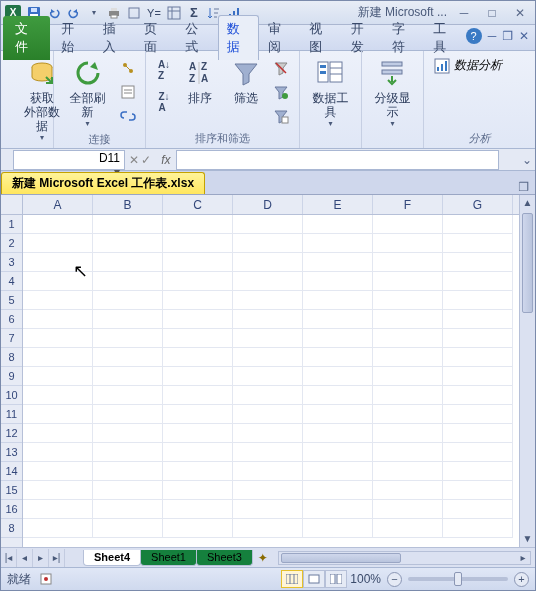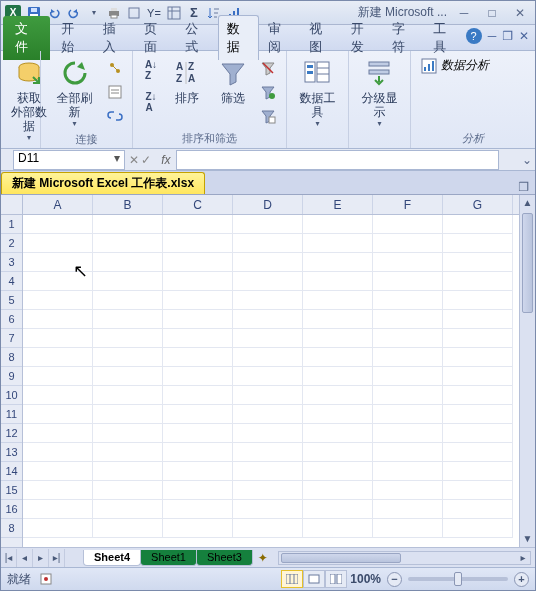--- a/index.html
+++ b/index.html
@@ -11,39 +11,39 @@
 .qat { display: flex; gap: 2px; align-items: center; }
 .qat-btn { width: 18px; height: 18px; display: flex; align-items: center; justify-content: center; border-radius: 2px; }
 .titlebar .spacer { flex: 1; text-align: right; padding-right: 6px; color: #4a5a7a; font-size: 12px; white-space: nowrap; overflow: hidden; }
 .win-btns { display: flex; gap: 6px; }
 .win-btn { width: 22px; height: 14px; display: flex; align-items: center; justify-content: center; color: #5a6a8a; }
 
 
 .ribbon-tabs { height: 26px; background: linear-gradient(#e0e7f6,#d0daf0); display: flex; align-items: center; padding-left: 2px; border-bottom: 1px solid #a9b7d3; }
 .file-tab { background: linear-gradient(#3f9b3f,#2a802a); color: #fff; padding: 4px 12px; font-size: 13px; border-radius: 3px 3px 0 0; margin-right: 2px; margin-bottom: -1px; }
 .rtab { padding: 4px 8px; font-size: 13px; color: #3a4a6a; border: 1px solid transparent; border-bottom: none; }
-.rtab.active { background: #e9eef8; border-color: #a9b7d3; border-radius: 3px 3px 0 0; color: #000000; }
+.rtab.active { background: #e9eef8; border-color: #a9b7d3; border-radius: 3px 3px 0 0; color: #1d4ed8; }
 .ribbon-tabs .right { margin-left: auto; display: flex; gap: 6px; align-items: center; padding-right: 6px; padding-bottom: 4px; color: #4a659c; }
 
 
 .ribbon { background: linear-gradient(#edf1fa,#e0e7f6); border-bottom: 1px solid #a9b7d3; height: 98px; display: flex; }
 .rgroup { border-right: 1px solid #c6cfe3; padding: 4px 6px 2px 6px; display: flex; flex-direction: column; }
 .rgroup .body { flex: 1; display: flex; align-items: flex-start; gap: 2px; }
 .rgroup .label { text-align: center; font-size: 11px; color: #5a6a8a; padding-top: 2px; }
 .bigbtn { display: flex; flex-direction: column; align-items: center; justify-content: center; padding: 2px 4px; border-radius: 3px; min-width: 44px; }
 .bigbtn .icn { width: 32px; height: 32px; display: flex; align-items: center; justify-content: center; }
 .bigbtn .lbl { font-size: 12px; color: #2a3a5a; text-align: center; line-height: 14px; margin-top: 2px; }
 .smallcol { display: flex; flex-direction: column; gap: 2px; }
 .smallbtn { width: 22px; height: 22px; display: flex; align-items: center; justify-content: center; border-radius: 3px; }
 .tribtn { min-width: 24px; height: 68px; display: flex; align-items: center; justify-content: flex-start; border-radius: 3px; flex-direction: column; gap: 10px; padding-top:4px;}
 .dropdown-arrow { font-size: 8px; color: #4a5a7a; }
 
 
 .fxbar { height: 22px; background: #e4e9f4; border-bottom: 1px solid #a9b7d3; display: flex; align-items: center; }
-.namebox { width: 112px; height: 20px; background: #fff; border: 1px solid #a9b7d3; margin-left: 12px; display: flex; align-items: flex-start; padding: 0 4px; font-size: 12px; }
+.namebox { width: 112px; height: 20px; background: #fff; border: 1px solid #a9b7d3; margin-left: 12px; display: flex; align-items: flex-end; padding: 0 4px; font-size: 12px; flex-direction: column; }
 .namebox .arrow { margin-left: auto; color: #555; }
 .fxbtns { display: flex; gap: 2px; padding: 0 4px; color: #888; }
 .fxlabel { font-style: italic; color: #666; font-size: 12px; padding: 0 6px; }
 .fxinput { flex: 1; height: 20px; background: #fff; border: 1px solid #a9b7d3; margin-right: 20px; }
 .fxexpand { width: 16px; text-align: center; color: #5a6a8a; }
 
 
 .wbtab-strip { background: #cfd7ec; height: 24px; display: flex; align-items: flex-end; padding-left: 0; border-bottom: 1px solid #9aa6c4; }
 .wbtab { background: linear-gradient(#fff49a,#ffe65e); border: 1px solid #c4a200; border-bottom: none; padding: 2px 10px; font-size: 12px; font-weight: bold; border-radius: 3px 3px 0 0; }
 
@@ -73,21 +73,21 @@
 .hscroll { flex: 1; margin: 0 4px; height: 14px; background: #dbe1f1; border: 1px solid #b6c0d8; position: relative; }
 .hscroll .hthumb { position: absolute; top: 1px; bottom: 1px; left: 2px; width: 120px; background: linear-gradient(#cfd7ec,#b9c4dd); border: 1px solid #9aa6c4; border-radius: 2px; }
 .hscroll .lbtn, .hscroll .rbtn { position: absolute; top: 0; bottom: 0; width: 14px; text-align: center; font-size: 10px; color: #4a5a7a; line-height: 12px; }
 .hscroll .lbtn { left: 0; } .hscroll .rbtn { right: 0; }
 
 
 .status { height: 23px; background: linear-gradient(#e0e7f6,#cfd9ee); display: flex; align-items: center; padding: 0 6px; border-top: 1px solid #a9b7d3; font-size: 12px; color: #3a4a6a; }
 .status .views { margin-left: auto; display: flex; gap: 0; }
 .viewbtn { width: 22px; height: 18px; border: 1px solid #b6c0d8; display: flex; align-items: center; justify-content: center; background: #e5eaf5; }
 .viewbtn.active { background: #fff5d6; border-color: #e5c02a; }
-.zoom { display: flex; align-items: center; gap: 6px; margin-left: 3px; font-weight: bold; }
+.zoom { display: flex; align-items: center; gap: 6px; margin-left: 3px; }
 .slider { width: 100px; height: 4px; background: #b6c0d8; position: relative; border-radius: 2px; }
 .slider .knob { position: absolute; width: 8px; height: 14px; background: #e5eaf5; border: 1px solid #8a96b4; top: -5px; left: 46px; border-radius: 2px; }
 .circlebtn { width: 15px; height: 15px; border: 1px solid #8a96b4; border-radius: 50%; display: flex; align-items: center; justify-content: center; font-size: 11px; color: #4a5a7a; background:#e5eaf5;}
 
 .cursor { position: absolute; left: 73px; top: 260px; font-size: 18px; color: #000; pointer-events: none; }
 
 svg { display: block; }
 </style>
 </head>
 <body>
@@ -176,21 +176,21 @@
   <div class="rtab">工具</div>
   <div class="right">
     <span style="width:16px;height:16px;border-radius:50%;background:#3a7ac4;color:#fff;display:inline-flex;align-items:center;justify-content:center;font-size:11px;">?</span>
     <span>─</span>
     <span>❐</span>
     <span>✕</span>
   </div>
 </div>
 
 <div class="ribbon">
-  <div class="rgroup" style="width:40px;">
+  <div class="rgroup" style="width:40px;margin-left:13px;">
     <div class="body">
       <div class="bigbtn">
         <div class="icn">
             <svg width="28" height="28">
               <ellipse cx="14" cy="8" rx="10" ry="4" fill="#f4cf6a" stroke="#b89020"></ellipse>
               <path d="M4 8 v10 a10 4 0 0 0 20 0 V8" fill="#f4cf6a" stroke="#b89020"></path>
               <path d="M18 18 l6 6 M24 18 v6 h-6" stroke="#3f9b3f" stroke-width="2" fill="none"></path>
             </svg>
           </div>
         <div class="lbl" style="white-space:pre-line;">获取

